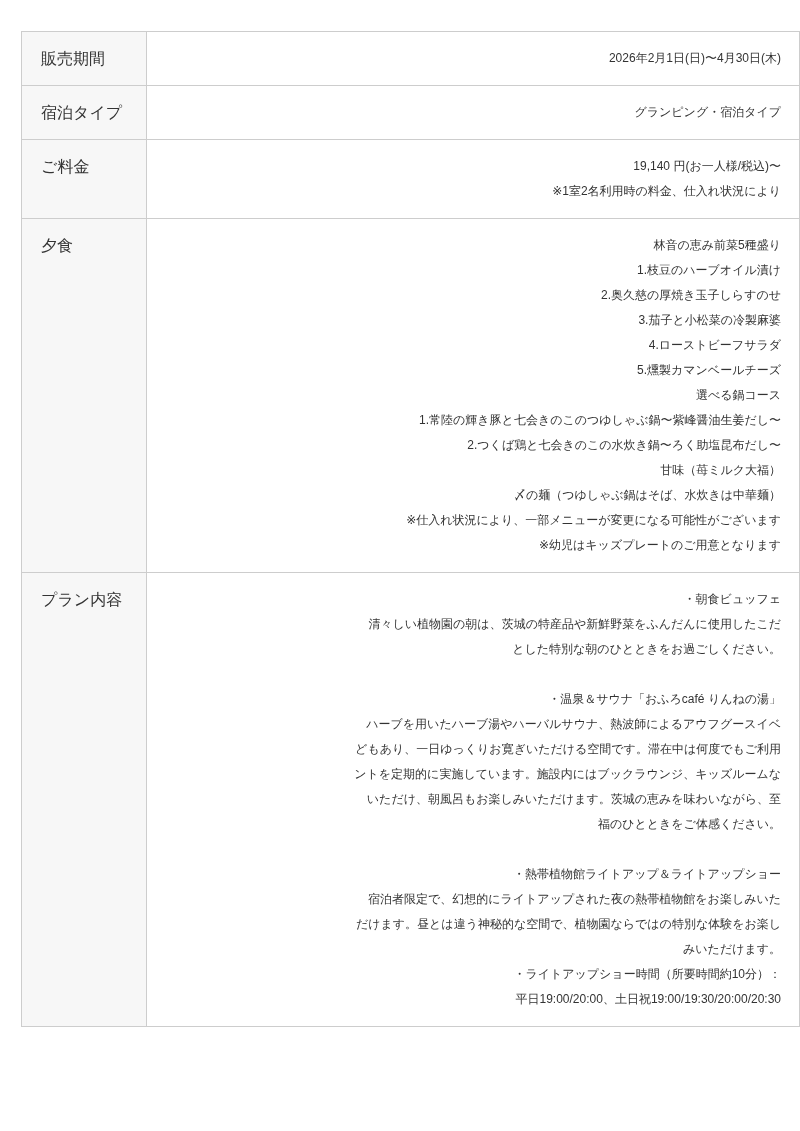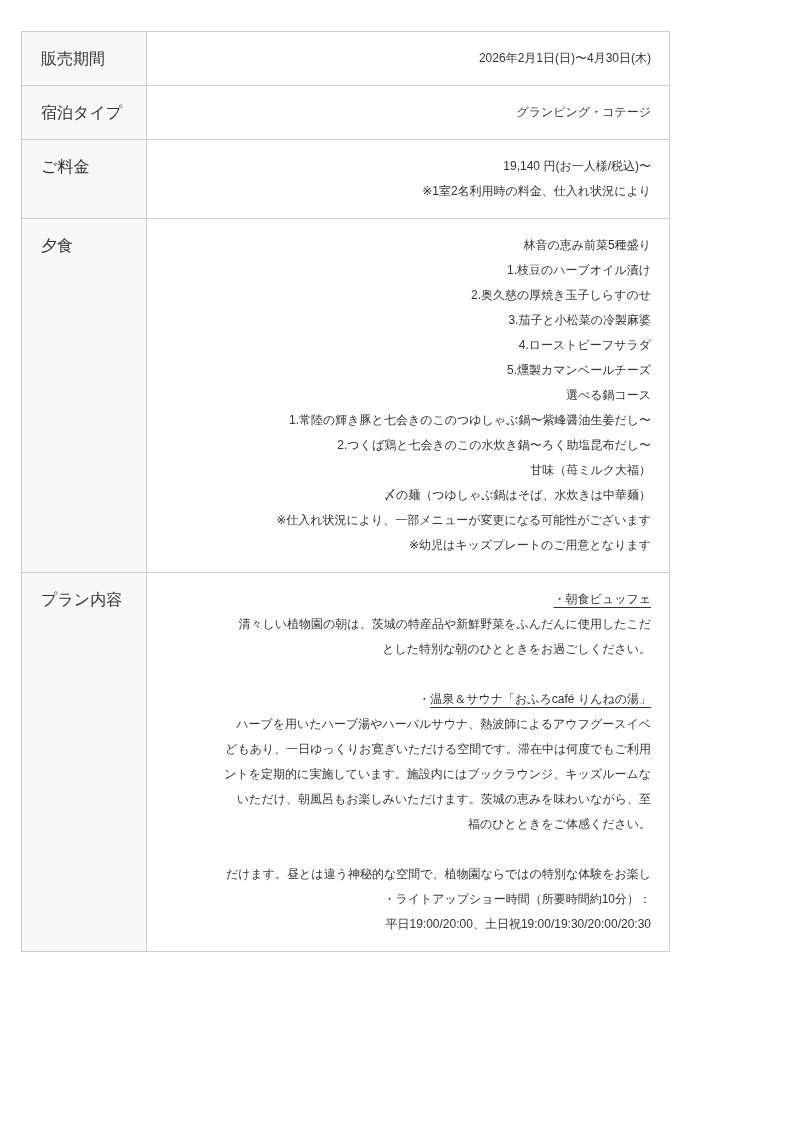--- a/index.html
+++ b/index.html
@@ -8,21 +8,21 @@
     height: 1131px;
     background: #ffffff;
     font-family: "Liberation Sans", "DejaVu Sans", sans-serif;
     color: #333333;
     overflow: hidden;
   }
   .plan-table {
     position: absolute;
     left: 21px;
     top: 31px;
-    width: 649px;
+    width: 779px;
     border: 1px solid #cdcdcd;
     background: #ffffff;
   }
   .row {
     display: flex;
     border-bottom: 1px solid #cdcdcd;
   }
   .row:last-child { border-bottom: none; }
   .cell-label {
     flex: 0 0 125px;
@@ -39,40 +39,39 @@
     font-size: 12px;
     line-height: 25px;
     overflow: hidden;
     text-align: right;
   }
   .line {
     min-height: 25px;
     white-space: pre;
   }
   .u {
-    text-decoration: underline;
     text-underline-offset: 4px;
   }
 </style>
 </head>
 <body>
 
 <div class="plan-table">
 
   <div class="row">
     <div class="cell-label">販売期間</div>
     <div class="cell-content">
       <div class="line">2026年2月1日(日)〜4月30日(木)</div>
     </div>
   </div>
 
   <div class="row">
     <div class="cell-label">宿泊タイプ</div>
     <div class="cell-content">
-      <div class="line">グランピング・コテージ</div>
+      <div class="line">グランピング・宿泊タイプ</div>
     </div>
   </div>
 
   <div class="row">
     <div class="cell-label">ご料金</div>
     <div class="cell-content">
       <div class="line">19,140 円(お一人様/税込)〜</div>
       <div class="line">※1室2名利用時の料金、仕入れ状況により</div>
     </div>
   </div>
@@ -103,19 +102,22 @@
       <div class="line">　清々しい植物園の朝は、茨城の特産品や新鮮野菜をふんだんに使用したこだ</div>
       <div class="line">とした特別な朝のひとときをお過ごしください。</div>
       <div class="line"></div>
       <div class="line"><span>・</span><span class="u">温泉＆サウナ「おふろcafé りんねの湯」</span></div>
       <div class="line">　ハーブを用いたハーブ湯やハーバルサウナ、熱波師によるアウフグースイベ</div>
       <div class="line">どもあり、一日ゆっくりお寛ぎいただける空間です。滞在中は何度でもご利用</div>
       <div class="line">ントを定期的に実施しています。施設内にはブックラウンジ、キッズルームな</div>
       <div class="line">いただけ、朝風呂もお楽しみいただけます。茨城の恵みを味わいながら、至</div>
       <div class="line">福のひとときをご体感ください。</div>
       <div class="line"></div>
+      <div class="line"><span>・</span><span class="u">熱帯植物館ライトアップ＆ライトアップショー</span></div>
+      <div class="line">　宿泊者限定で、幻想的にライトアップされた夜の熱帯植物館をお楽しみいた</div>
       <div class="line">だけます。昼とは違う神秘的な空間で、植物園ならではの特別な体験をお楽し</div>
+      <div class="line">みいただけます。</div>
       <div class="line">・ライトアップショー時間（所要時間約10分）：</div>
       <div class="line">　平日19:00/20:00、土日祝19:00/19:30/20:00/20:30</div>
     </div>
   </div>
 
 </div>
 
 </body></html>

